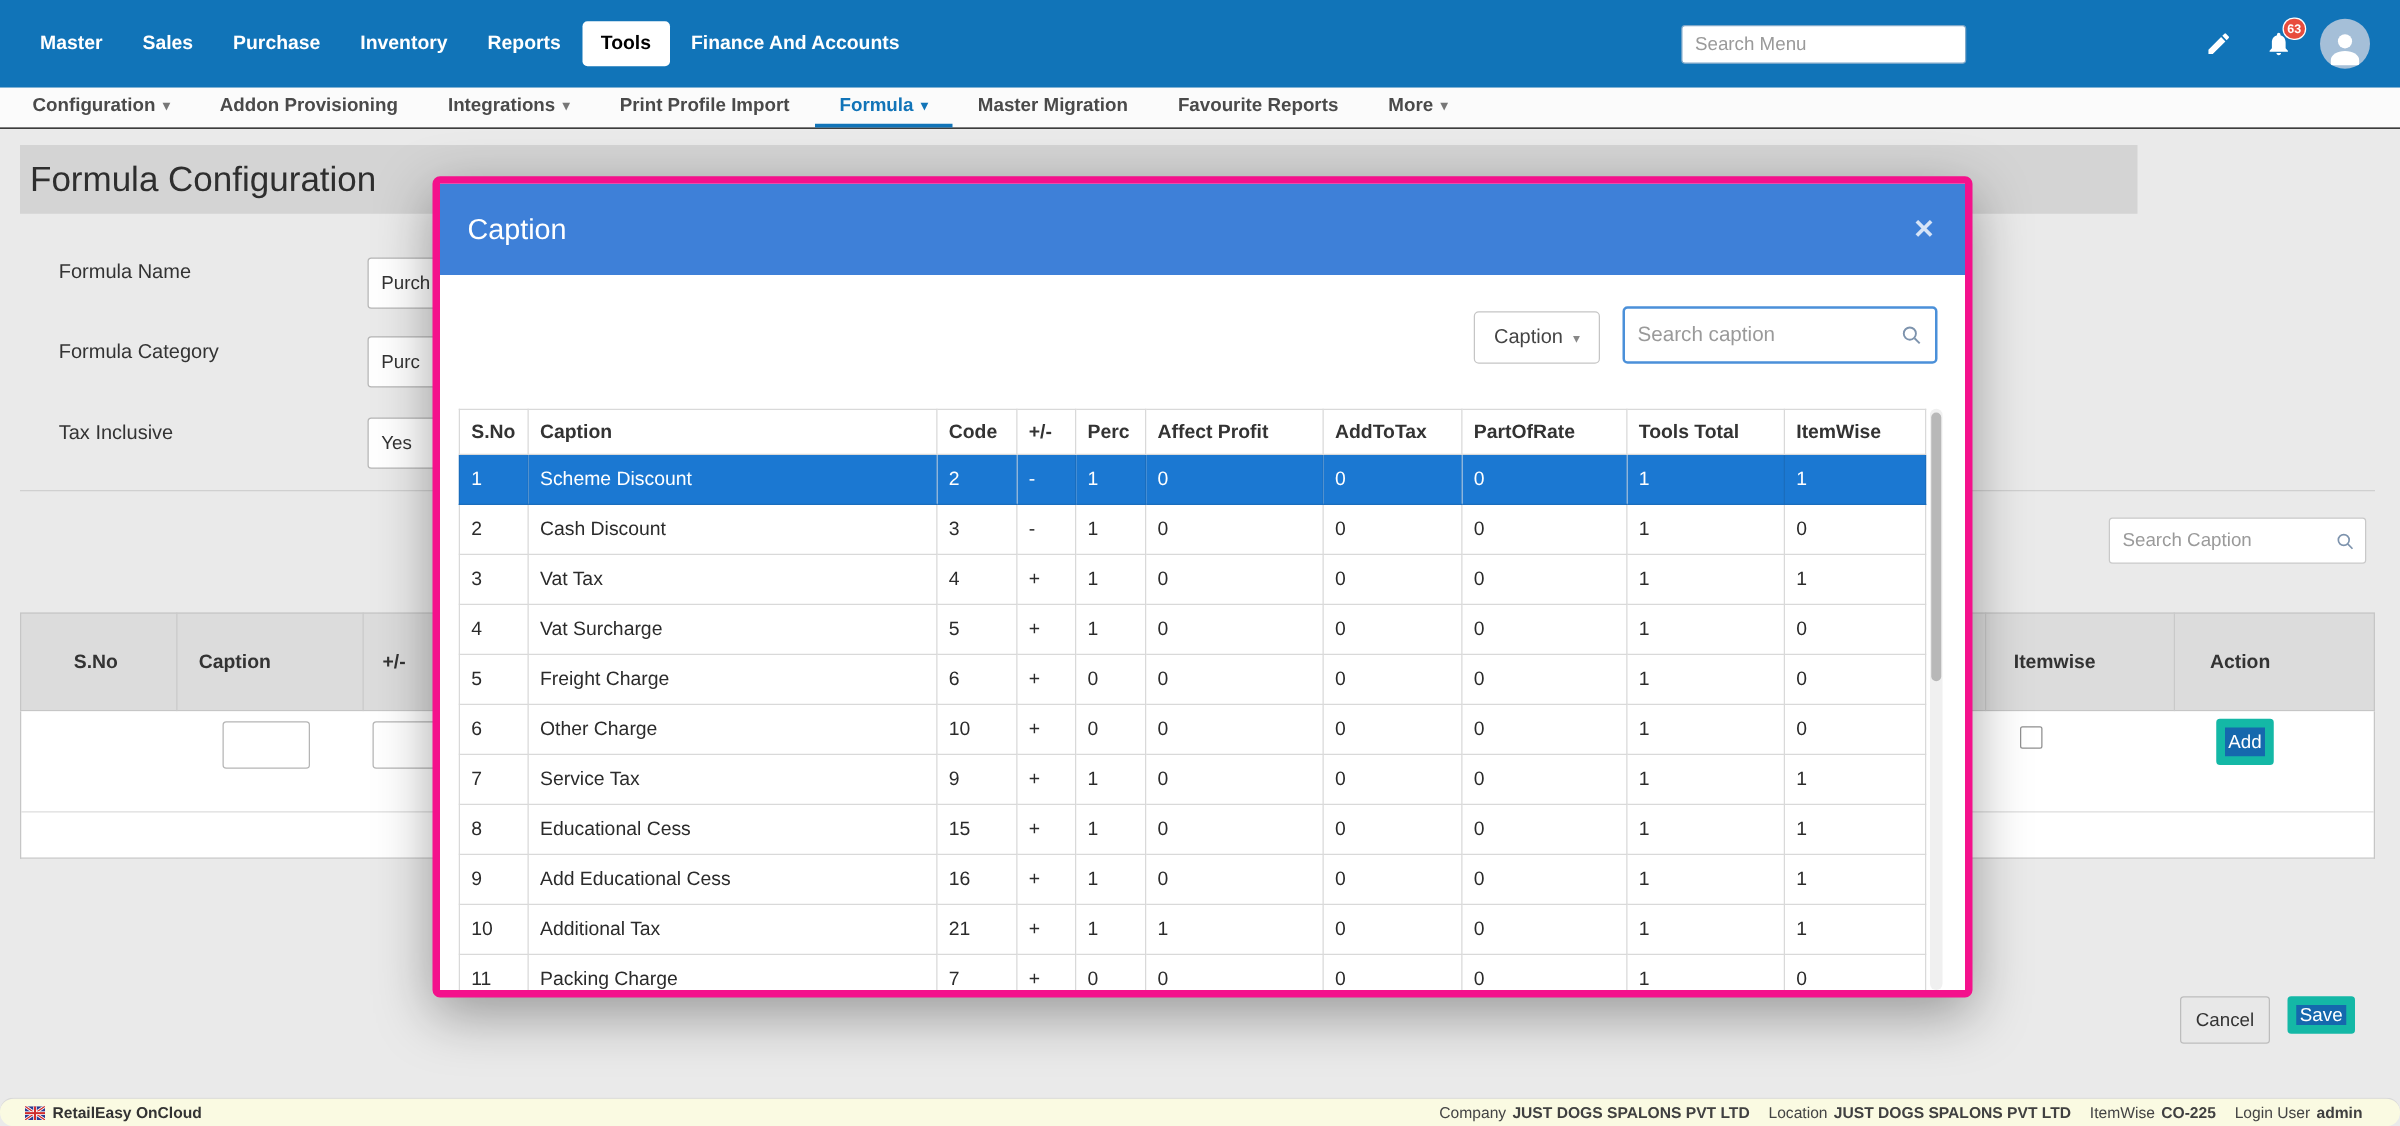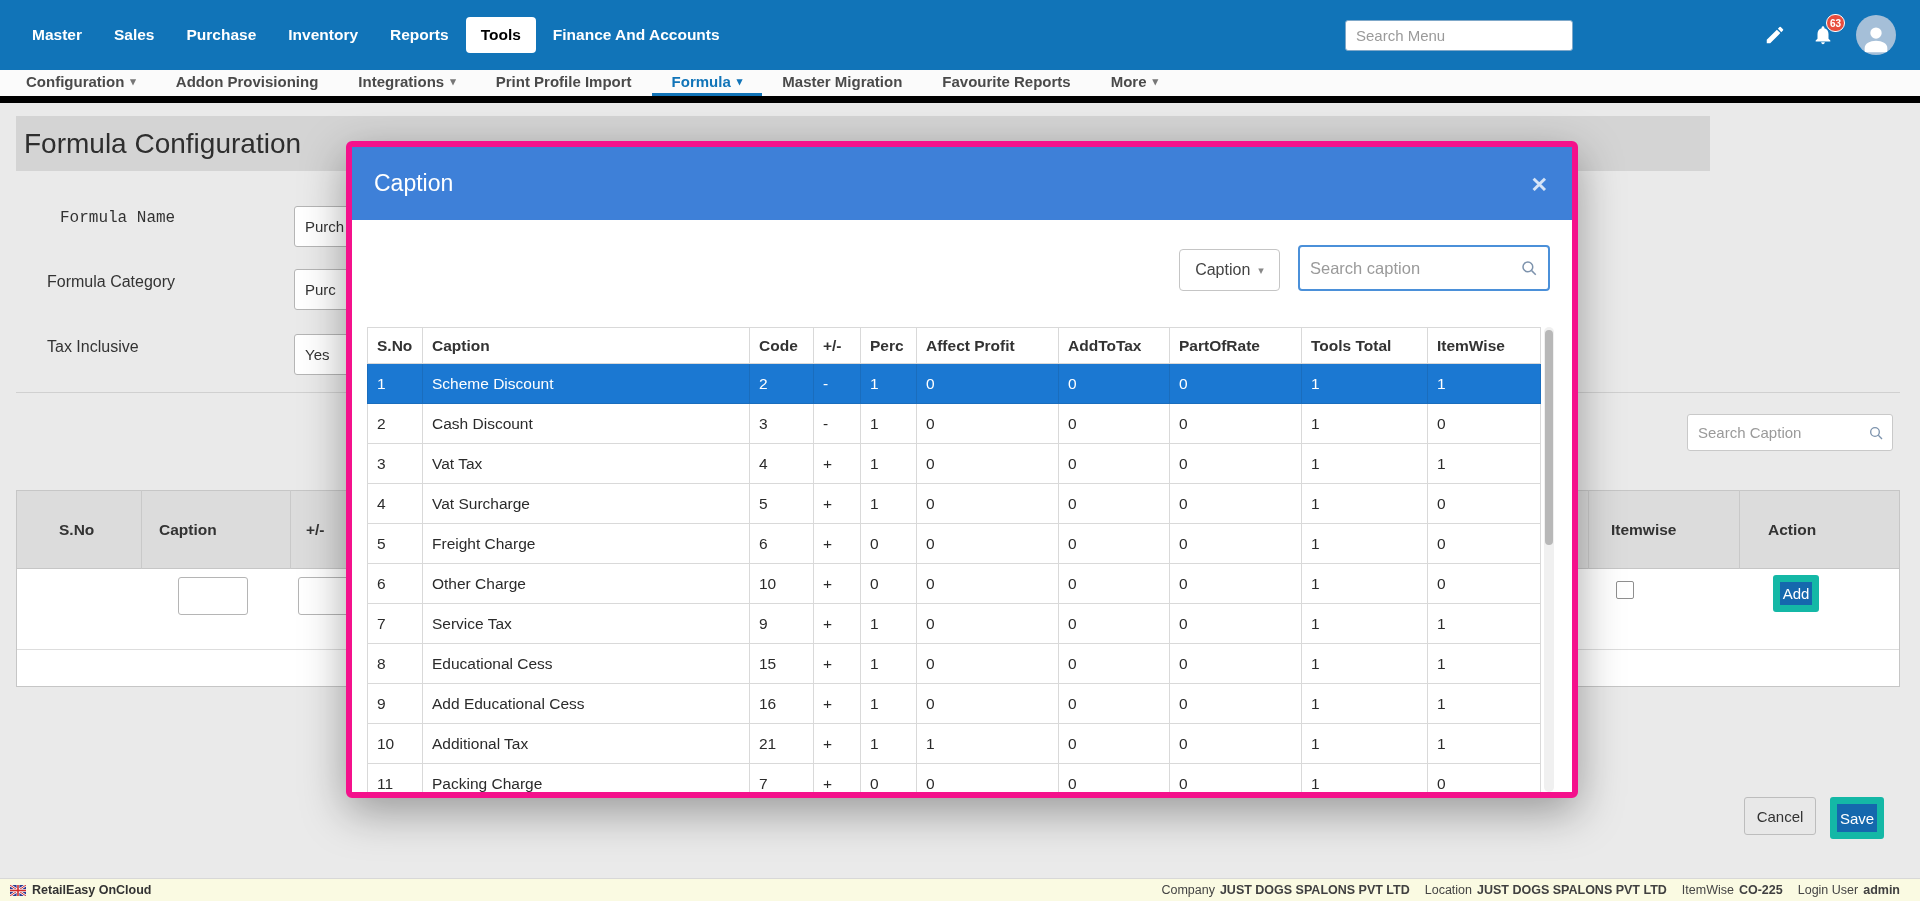--- a/index.html
+++ b/index.html
@@ -12,21 +12,21 @@
   .tn-items { display:flex; align-items:center; height:100%; padding-left:16px; }
   .tn-item { color:#fff; font-size:15.5px; font-weight:700; padding:9px 15px; margin:0 1px; border-radius:4px; cursor:pointer; white-space:nowrap; }
   .tn-item.active { background:#fff; color:#000000; }
   .topnav-right { margin-left:auto; display:flex; align-items:center; padding-right:24px; }
   .menu-search { width:228px; height:31px; border:1px solid #7fa8c9; border-radius:3px; padding:0 10px; font-size:15px; color:#333; outline:none; margin-right:165px; font-family:"Liberation Sans", sans-serif; }
   .icon-btn { margin-left:26px; position:relative; display:flex; cursor:pointer; }
   .badge { position:absolute; top:-10px; right:-11px; background:#e84c3d; color:#fff; font-size:10px; font-weight:700; min-width:18px; height:18px; border-radius:9px; display:flex; align-items:center; justify-content:center; padding:0 3px; border:1px solid #fff; }
   .avatar { width:40px; height:40px; border-radius:50%; background:#a5bfd8; margin-left:22px; overflow:hidden; display:flex; align-items:flex-end; justify-content:center; cursor:pointer; }
 
   
-  .subnav { position:absolute; top:70px; left:0; width:100%; height:33px; background:#fbfbfb; border-bottom:7px solid #000000; display:flex; align-items:stretch; padding-left:6px; z-index:4; }
+  .subnav { position:absolute; top:70px; left:0; width:100%; height:33px; background:#fbfbfb; border-bottom:1px solid #000000; display:flex; align-items:stretch; padding-left:6px; z-index:4; }
   .sn-item { display:flex; align-items:center; gap:6px; padding:0 20px; font-size:15px; font-weight:600; color:#4a4a4a; cursor:pointer; border-bottom:3px solid transparent; white-space:nowrap; }
   .sn-item .caret { font-size:11px; color:#777; }
   .sn-item.active { color:#1174b8; border-bottom-color:#1174b8; }
   .sn-item.active .caret { color:#1174b8; }
 
   
   .title-band { position:absolute; top:116px; left:16px; width:1694px; height:55px; background:#d4d4d4; display:flex; align-items:center; padding-left:8px; }
   .title-band h1 { font-size:28px; font-weight:500; color:#2e2e2e; }
   .form-label { position:absolute; font-size:16px; color:#333; }
   .form-input { position:absolute; width:250px; height:41px; border:1px solid #b5b5b5; border-radius:3px; background:#fff; padding:0 10px; font-size:15px; color:#333; outline:none; font-family:"Liberation Sans", sans-serif; }
@@ -61,21 +61,21 @@
   .cap-table { position:absolute; left:15px; top:107px; width:1173px; border-collapse:collapse; table-layout:fixed; }
   .cap-table th, .cap-table td { border:1px solid #d9d9d9; padding:0 9px; text-align:left; white-space:nowrap; overflow:hidden; }
   .cap-table th { height:36px; font-size:15.5px; font-weight:700; color:#333; background:#fff; }
   .cap-table td { height:40px; font-size:15.5px; color:#2b2b2b; }
   .cap-table tr.selected td { background:#1b78d2; color:#fff; border-color:#1a6dbd; }
 
   .mscrollbar { position:absolute; left:1192px; top:107px; width:10px; height:465px; background:#f0f0f0; border-radius:5px; }
   .mscrollbar .thumb { position:absolute; left:1px; top:3px; width:8px; height:215px; background:#b8b8b8; border-radius:4px; }
 
   
-  .footer { position:absolute; bottom:0; left:0; width:100%; height:23px; background:#fafae2; border-top:1px solid #d8d8d8; display:flex; align-items:center; padding:0 10px; font-size:12.5px; z-index:6; }
+  .footer { position:absolute; bottom:0; left:0; width:100%; height:23px; background:#fafae2; border-top:1px solid #d8d8d8; display:flex; align-items:center; padding:0 20px; font-size:12.5px; z-index:6;border-radius:11px; }
   .footer .app { margin-left:6px; font-weight:700; color:#333; }
   .footer-right { margin-left:auto; display:flex; align-items:center; gap:5px; color:#444; }
   .footer-right .val { font-weight:700; color:#404040; margin-right:10px; }
 
   ::placeholder { color:#9a9a9a; opacity:1; }
 </style>
 </head>
 <body>
 
 <div class="screen">
@@ -140,21 +140,21 @@
       <div class="sn-item">
         <span>More</span>
         <span class="caret">▾</span>
       </div>
     </nav>
 
   <div class="title-band">
     <h1>Formula Configuration</h1>
   </div>
 
-  <span class="form-label" style="left:60px; top:209px;font-family:Liberation Mono, monospace;">Formula Name</span>
+  <span class="form-label" style="left:47px; top:209px;">Formula Name</span>
   <input class="form-input" style="left: 294px; top: 206px;" value="Purch">
   <span class="form-label" style="left:47px; top:273px;">Formula Category</span>
   <input class="form-input" style="left: 294px; top: 269px;" value="Purc">
   <span class="form-label" style="left:47px; top:338px;">Tax Inclusive</span>
   <input class="form-input" style="left: 294px; top: 334px;" value="Yes">
 
   <div class="divider"></div>
 
   <div class="search-box" style="left:1687px; top:414px; width:206px; height:37px;">
     <input placeholder="Search Caption" style="">
@@ -176,21 +176,21 @@
   <div class="vline" style="left:1739px;"></div>
   <div class="bg-rows">
     <div class="inner-line"></div>
   </div>
   <input class="small-input" style="left: 178px; top: 577px; width: 70px;">
   <input class="small-input" style="left: 298px; top: 577px; width: 120px;">
   <div class="checkbox" style="left:1616px; top:581px;"></div>
   <div class="btn btn-primary" style="left:1773px; top:575px; width:46px; height:37px;">Add</div>
 
   <div class="btn btn-default" style="left:1744px; top:797px; width:72px; height:38px;">Cancel</div>
-  <div class="btn btn-primary" style="left:1830px; top:797px; width:54px; height:42px;">Save</div>
+  <div class="btn btn-primary" style="left:1830px; top:797px; width:54px; height:30px;">Save</div>
 
   <div class="modal">
     <div class="modal-header">
       <span class="modal-title">Caption</span>
       <span class="modal-close">✕</span>
     </div>
     <div class="modal-body">
       <div class="filter-btn">
         <span>Caption</span>
         <span class="caret">▾</span>

